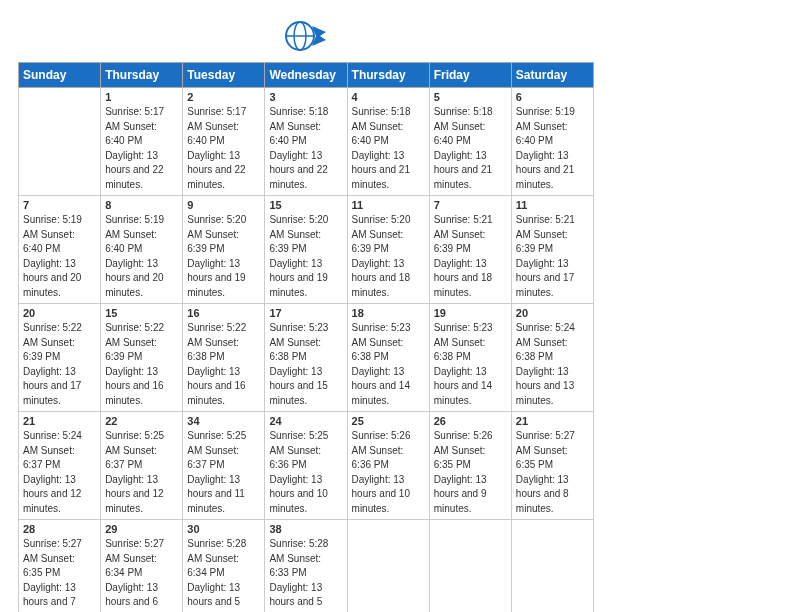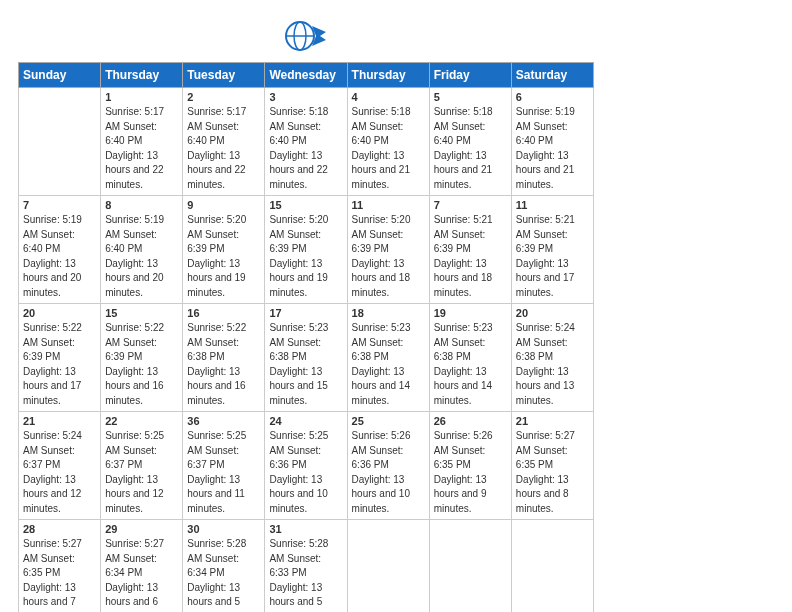--- a/index.html
+++ b/index.html
@@ -290,21 +290,21 @@
 and 12 minutes.</div>
           </td>
           <td>
             <span class="day-num">22</span>
             <div class="day-info">Sunrise: 5:25 AM
 Sunset: 6:37 PM
 Daylight: 13 hours
 and 12 minutes.</div>
           </td>
           <td>
-            <span class="day-num">36</span>
+            <span class="day-num">34</span>
             <div class="day-info">Sunrise: 5:25 AM
 Sunset: 6:37 PM
 Daylight: 13 hours
 and 11 minutes.</div>
           </td>
           <td>
             <span class="day-num">24</span>
             <div class="day-info">Sunrise: 5:25 AM
 Sunset: 6:36 PM
 Daylight: 13 hours
@@ -348,21 +348,21 @@
 and 6 minutes.</div>
           </td>
           <td>
             <span class="day-num">30</span>
             <div class="day-info">Sunrise: 5:28 AM
 Sunset: 6:34 PM
 Daylight: 13 hours
 and 5 minutes.</div>
           </td>
           <td>
-            <span class="day-num">31</span>
+            <span class="day-num">38</span>
             <div class="day-info">Sunrise: 5:28 AM
 Sunset: 6:33 PM
 Daylight: 13 hours
 and 5 minutes.</div>
           </td>
           <td></td>
           <td></td>
           <td></td>
         </tr>
       </tbody>

